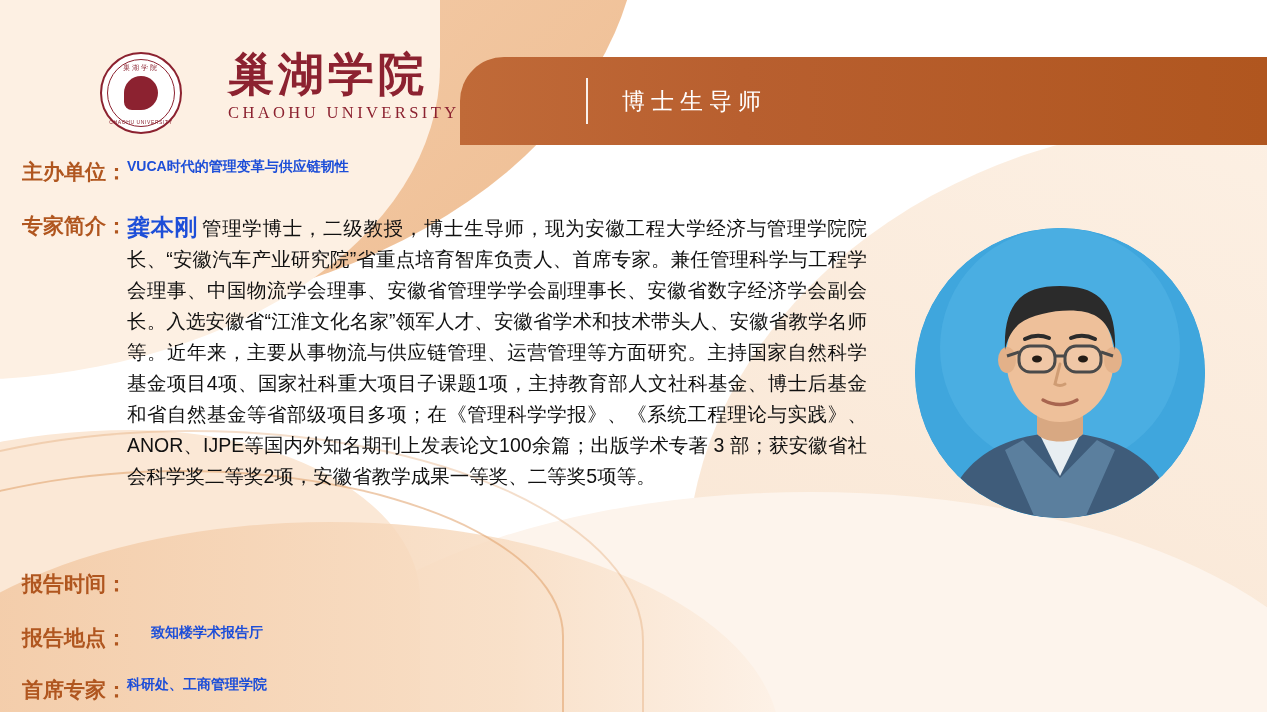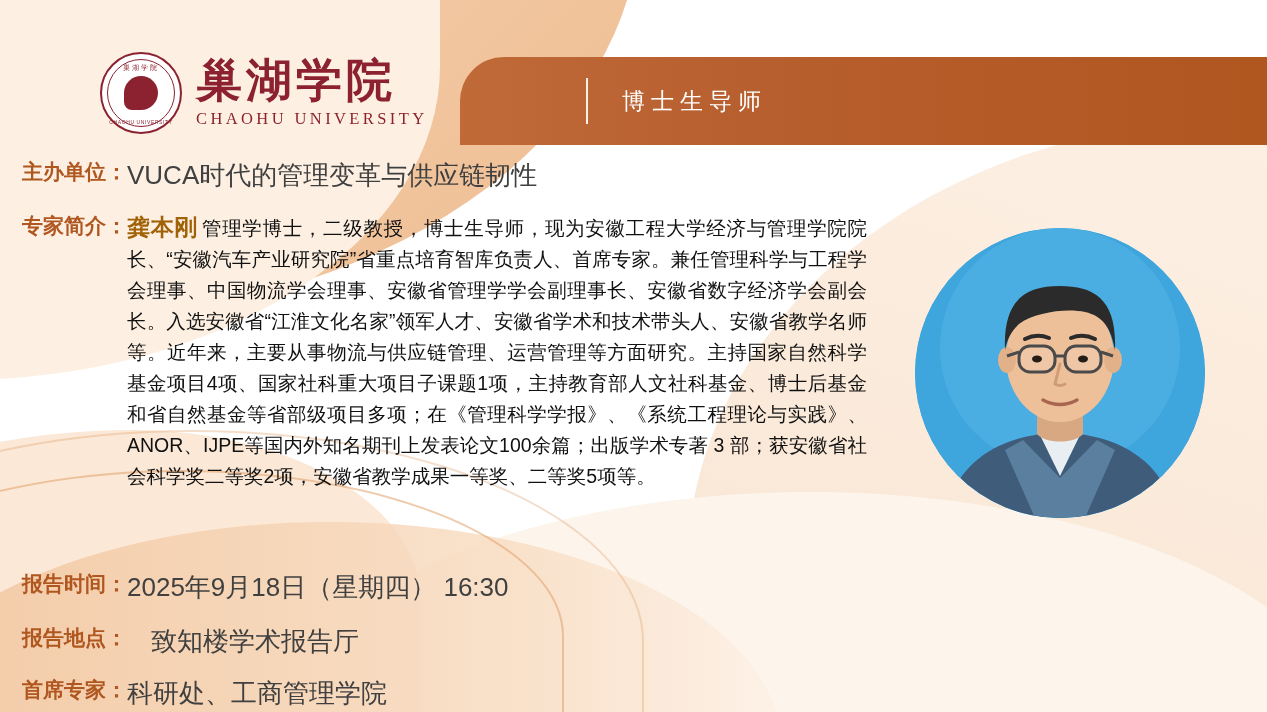--- a/index.html
+++ b/index.html
@@ -153,21 +153,22 @@
     letter-spacing: 6px;
     font-family: "Liberation Serif", serif;
   }
 
   
   .logo-wrap {
     position: absolute;
     left: 100px;
     top: 52px;
     display: flex;
-    align-items: center;
+    align-items: flex-start;
+    gap: 32px;
   }
   .logo-seal {
     width: 78px;
     height: 78px;
     border-radius: 50%;
     border: 2.5px solid #8c2230;
     position: relative;
     background: #ffffff;
     flex: none;
   }
@@ -234,23 +235,23 @@
     align-items: flex-start;
   }
   .field-label {
     color: #b0561f;
     font-size: 21px;
     font-weight: bold;
     white-space: nowrap;
     flex: none;
   }
   .field-value {
-    color: #404040;
-    font-size: 26px;
-    font-weight: normal;
+    color: #1d4ed8;
+    font-size: 14px;
+    font-weight: bold;
   }
 
   .field-topic { left: 22px; top: 158px; }
   .field-time  { left: 22px; top: 570px; }
   .field-place { left: 22px; top: 624px; gap: 24px; }
   .field-org   { left: 22px; top: 676px; }
 
   .field-bio {
     position: absolute;
     left: 22px;
@@ -261,21 +262,21 @@
   }
   .bio-body {
     font-size: 19.5px;
     line-height: 31px;
     color: #111111;
     text-align: justify;
   }
   .bio-name {
     font-size: 23px;
     font-weight: bold;
-    color: #a16207;
+    color: #1d4ed8;
     margin-right: 4px;
   }
 
   
   .portrait {
     position: absolute;
     right: 62px;
     top: 228px;
     width: 290px;
     height: 290px;
@@ -384,21 +385,20 @@
 
         <path d="M145 136 L140 156 Q145 159 150 156" stroke="#cf9c73" stroke-width="3" fill="none" stroke-linecap="round"></path>
 
         <path d="M128 172 Q145 181 162 172" stroke="#a8654f" stroke-width="3.4" fill="none" stroke-linecap="round"></path>
       </g>
     </svg>
   </div>
 
   <div class="field field-time">
     <span class="field-label">报告时间：</span>
-    <span class="field-value">2025年9月18日（星期四） 16:30</span>
   </div>
 
   <div class="field field-place">
     <span class="field-label">报告地点：</span>
     <span class="field-value">致知楼学术报告厅</span>
   </div>
 
   <div class="field field-org">
     <span class="field-label">首席专家：</span>
     <span class="field-value">科研处、工商管理学院</span>

